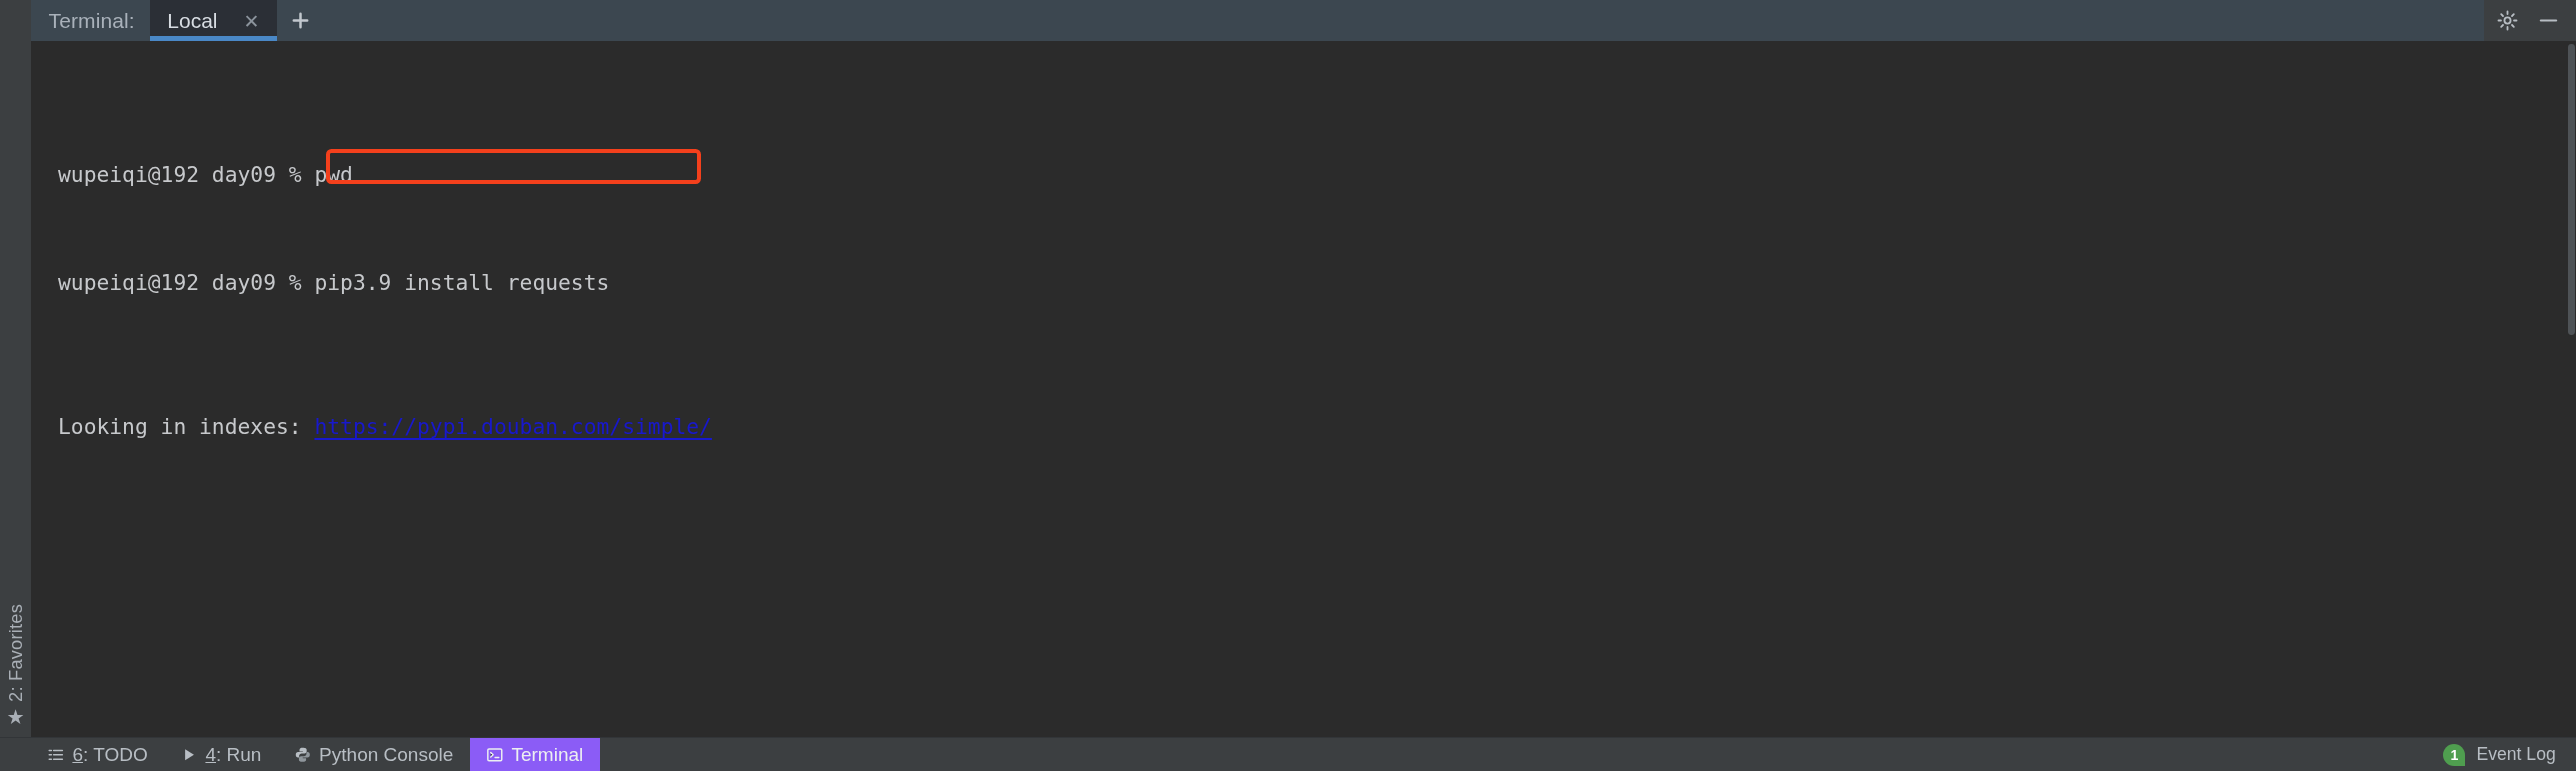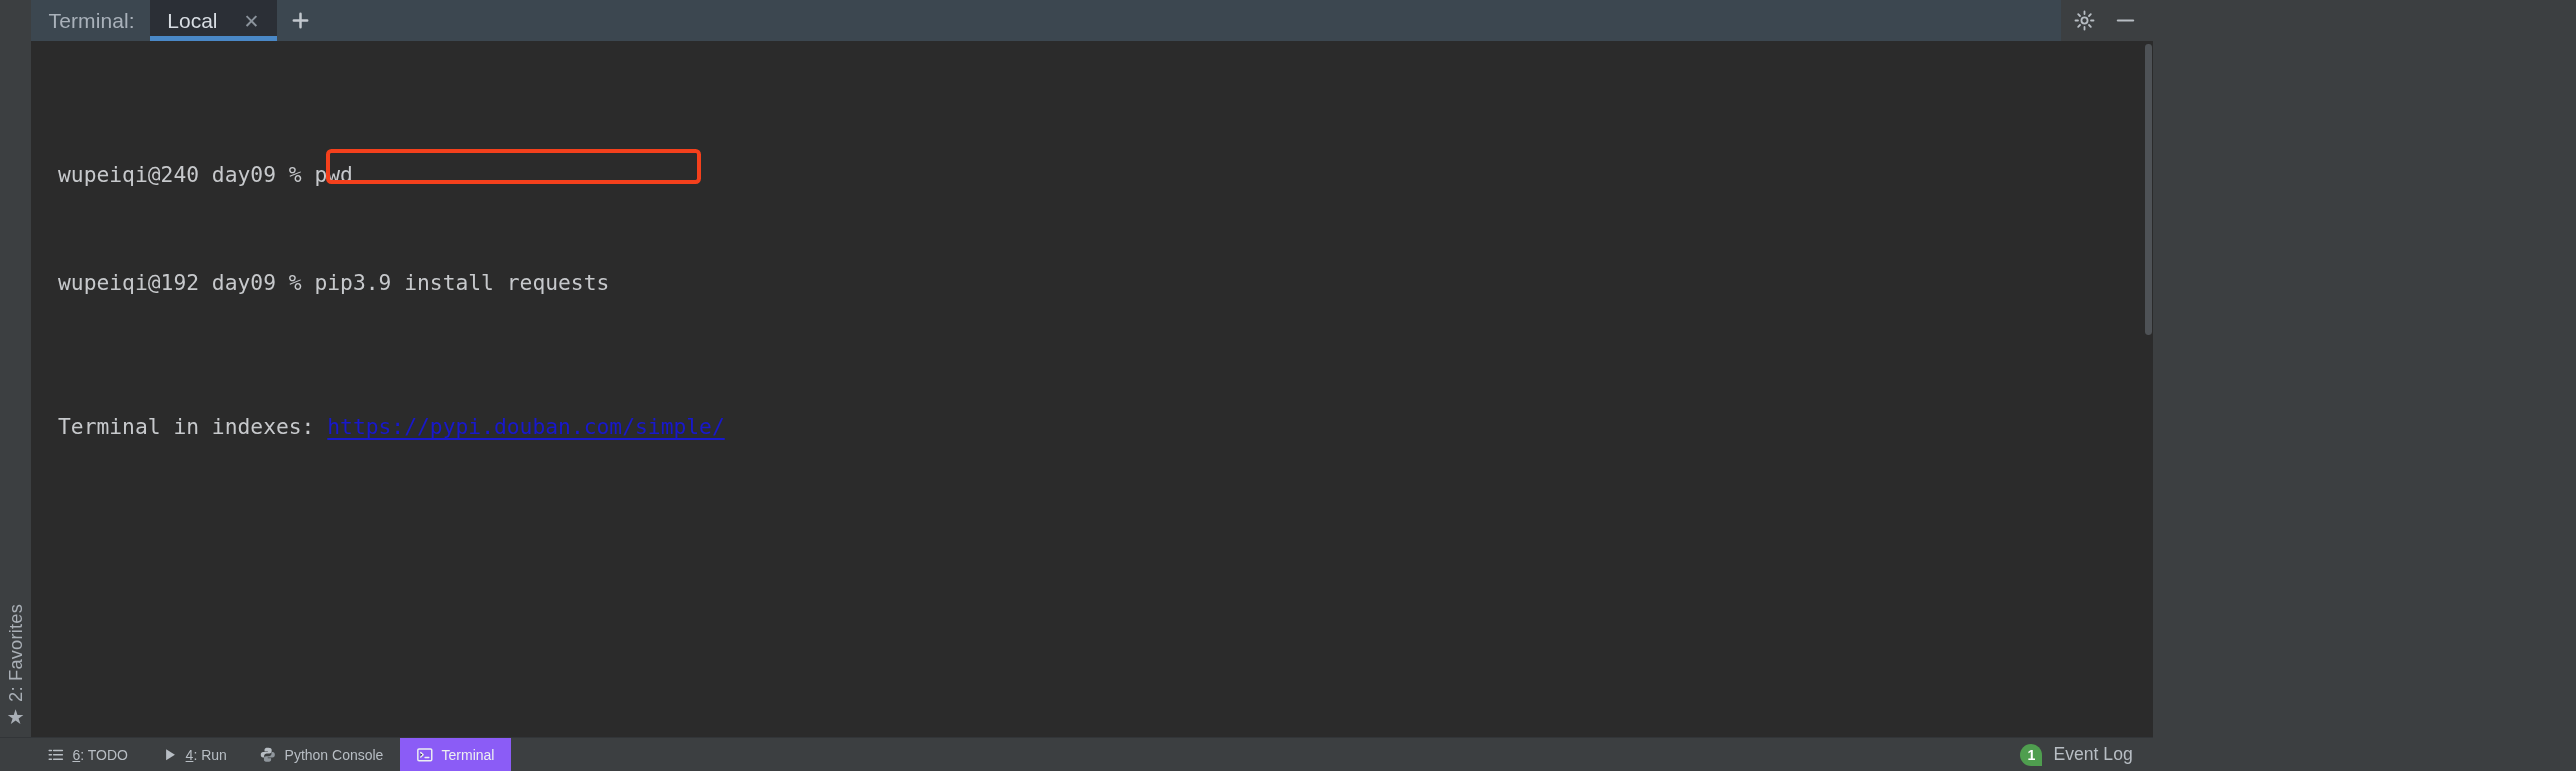--- a/index.html
+++ b/index.html
@@ -4,21 +4,21 @@
 <style>
   * { box-sizing: border-box; margin: 0; padding: 0; }
   html, body {
     width: 2576px; height: 771px;
     background: #3c3f41;
     font-family: "Liberation Sans", sans-serif;
     overflow: hidden;
   }
   #app {
     position: relative;
-    width: 2153px; height: 771px;
+    width: 2576px; height: 771px;
     background: #3c3f41;
     display: flex;
     flex-direction: column;
   }
 
   
   .toolbar {
     position: relative;
     height: 41px;
     background: #3c3f41;
@@ -177,21 +177,21 @@
     display: flex;
     align-items: center;
     padding: 0 0 0 31px;
     position: relative;
   }
   .sb-left { display: flex; align-items: stretch; height: 100%; }
   .sb-item {
     display: flex; align-items: center; gap: 7.5px;
     padding: 0 16.3px;
     color: #b8bec4;
-    font-size: 14px;
+    font-size: 19px;
     white-space: nowrap;
   }
   .sb-item.active { background: #8b5cf6; color: #eceff1; gap: 8px; }
   .sb-item u { text-decoration: underline; }
   .sb-icon { width: 17.6px; height: 17.6px; display: block; }
   .sb-spacer { flex: 1 1 auto; }
   .sb-right {
     display: flex; align-items: center; gap: 11px;
     padding: 0 20.3px;
     color: #b8bec4;
@@ -254,24 +254,24 @@
     <div class="left-gutter">
       <div class="fav-strip">
         <span class="fav-text">2: Favorites</span>
         <span class="fav-star">★</span>
       </div>
     </div>
 
     <div class="terminal">
       <div class="term-lines">
 
-        <div class="tline c-default">wupeiqi@240 day09 % pwd</div>
+        <div class="tline c-default">wupeiqi@192 day09 % pwd</div>
         <div class="tline c-default">wupeiqi@192 day09 % pip3.9 install requests</div>
 
-        <div class="tline c-default"><span>Terminal in indexes: </span><span class="c-link">https://pypi.douban.com/simple/</span></div>
+        <div class="tline c-default"><span>Looking in indexes: </span><span class="c-link">https://pypi.douban.com/simple/</span></div>
 
         
         
         
         
         
         
 
         
 

